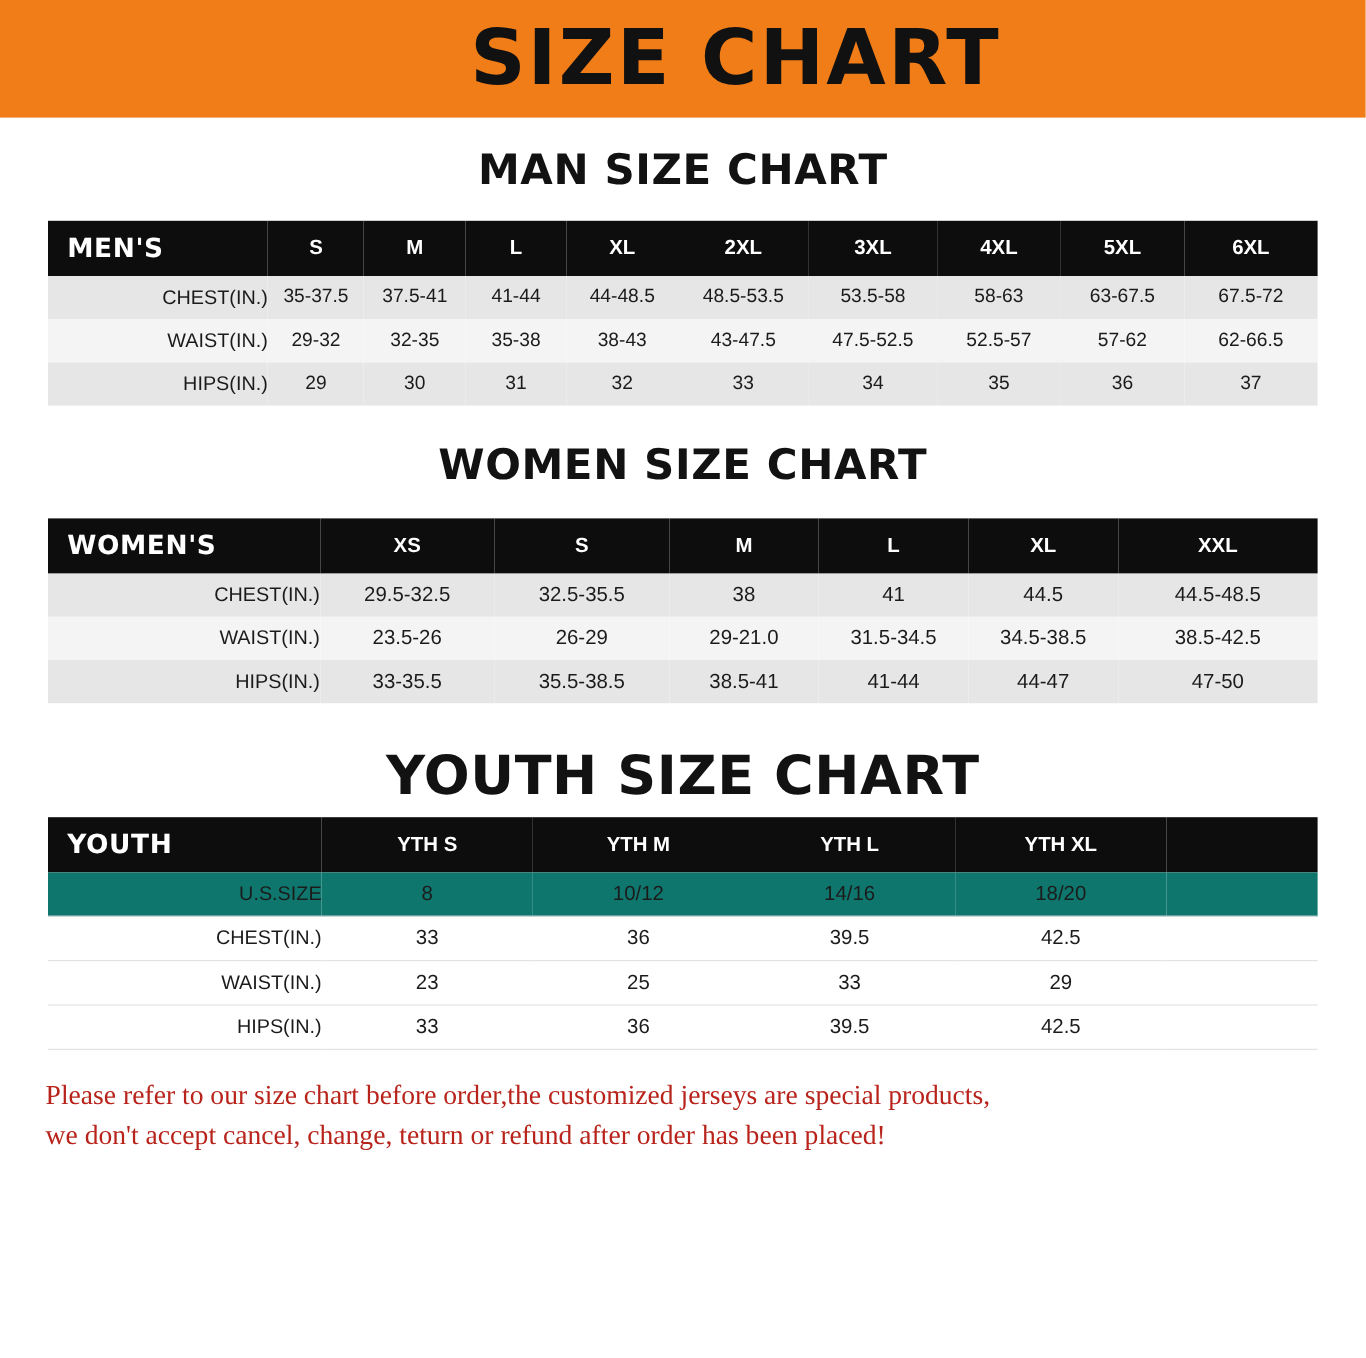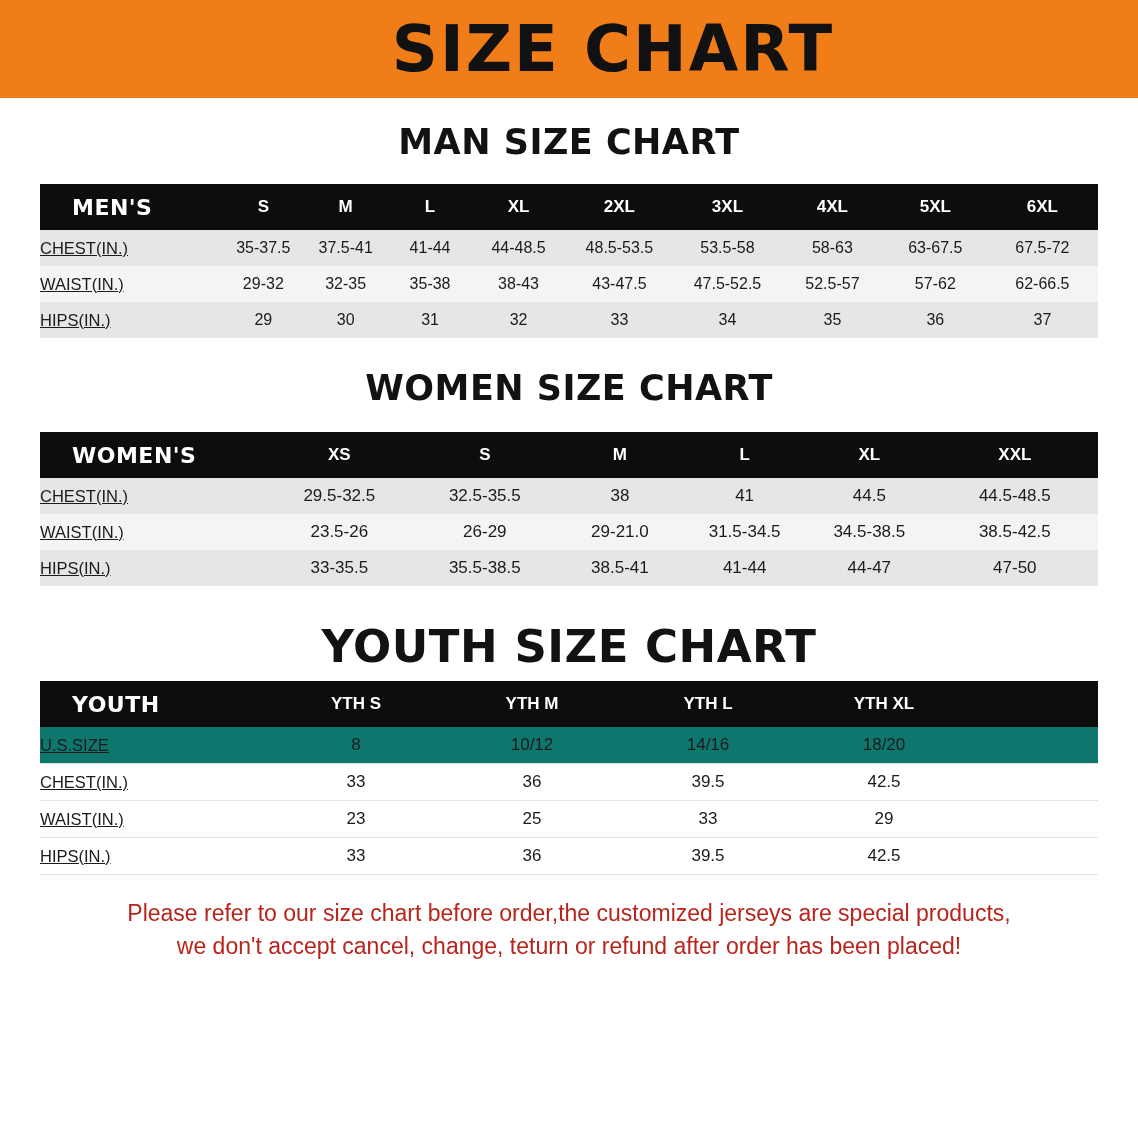--- a/index.html
+++ b/index.html
@@ -87,38 +87,37 @@
   table.size-table thead tr {
     background: #0d0d0d;
   }
   table.size-table thead th {
     color: #ffffff;
     font-weight: bold;
     height: 46px;
   }
   table.size-table thead th.rowlabel {
     text-align: left;
-    padding-left: 32px;
+    padding-left: 16px;
     font-size: 22px;
     letter-spacing: 0.5px;
     font-family: "DejaVu Sans", sans-serif;
   }
   table.size-table thead th.colhead {
     font-size: 17px;
     font-family: "Liberation Sans", sans-serif;
     font-weight: bold;
   }
   table.size-table tbody td {
     height: 36px;
   }
   table.size-table tbody td.rowlabel {
-    text-align: left;
+    text-align: right;
     font-size: 16.5px;
     color: #1b1b1b;
-    text-decoration: underline;
   }
   
   .stripe-a { background: #e6e6e6; }
   .stripe-b { background: #f4f4f4; }
 
   
   .men-table thead th.colhead { font-size: 17px; }
   .men-table tbody td { font-size: 16px; height: 36px; }
 
   
@@ -132,24 +131,24 @@
   .youth-table thead th.rowlabel { font-size: 23px; }
   .youth-table thead th.colhead { font-size: 20px; }
   .youth-table tbody td { height: 45px; font-size: 17px; background: #ffffff; }
   .youth-table tbody tr td { border-bottom: 1px solid #e3e3e3; }
   .youth-table tbody tr:first-child td.first-band { background: #0f766e; }
 
   
   .footer-note {
     margin: 22px 38px 0 38px;
     color: #b8241b;
-    font-family: Liberation Sans, sans-serif;
+    font-family: Liberation Serif, serif;
     font-size: 23px;
     line-height: 1.42;
-    text-align: center;
+    text-align: left;
   }
   .footer-note div { white-space: nowrap; }
 </style>
 </head>
 <body>
 
 <div class="page">
 
   <div class="banner">
     <div class="banner-title">SIZE CHART</div>

